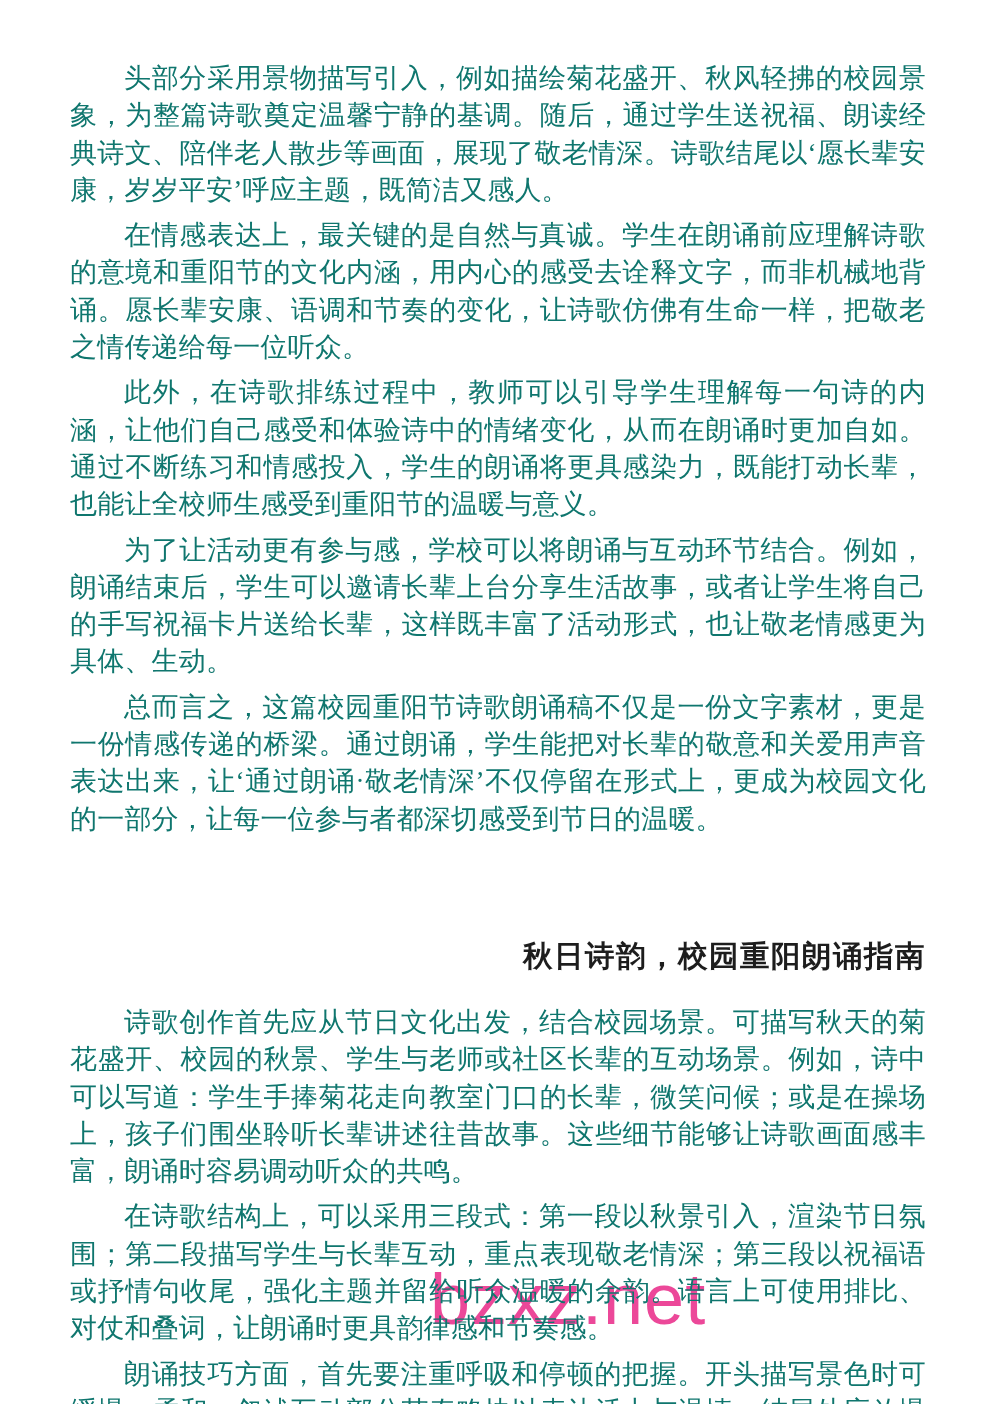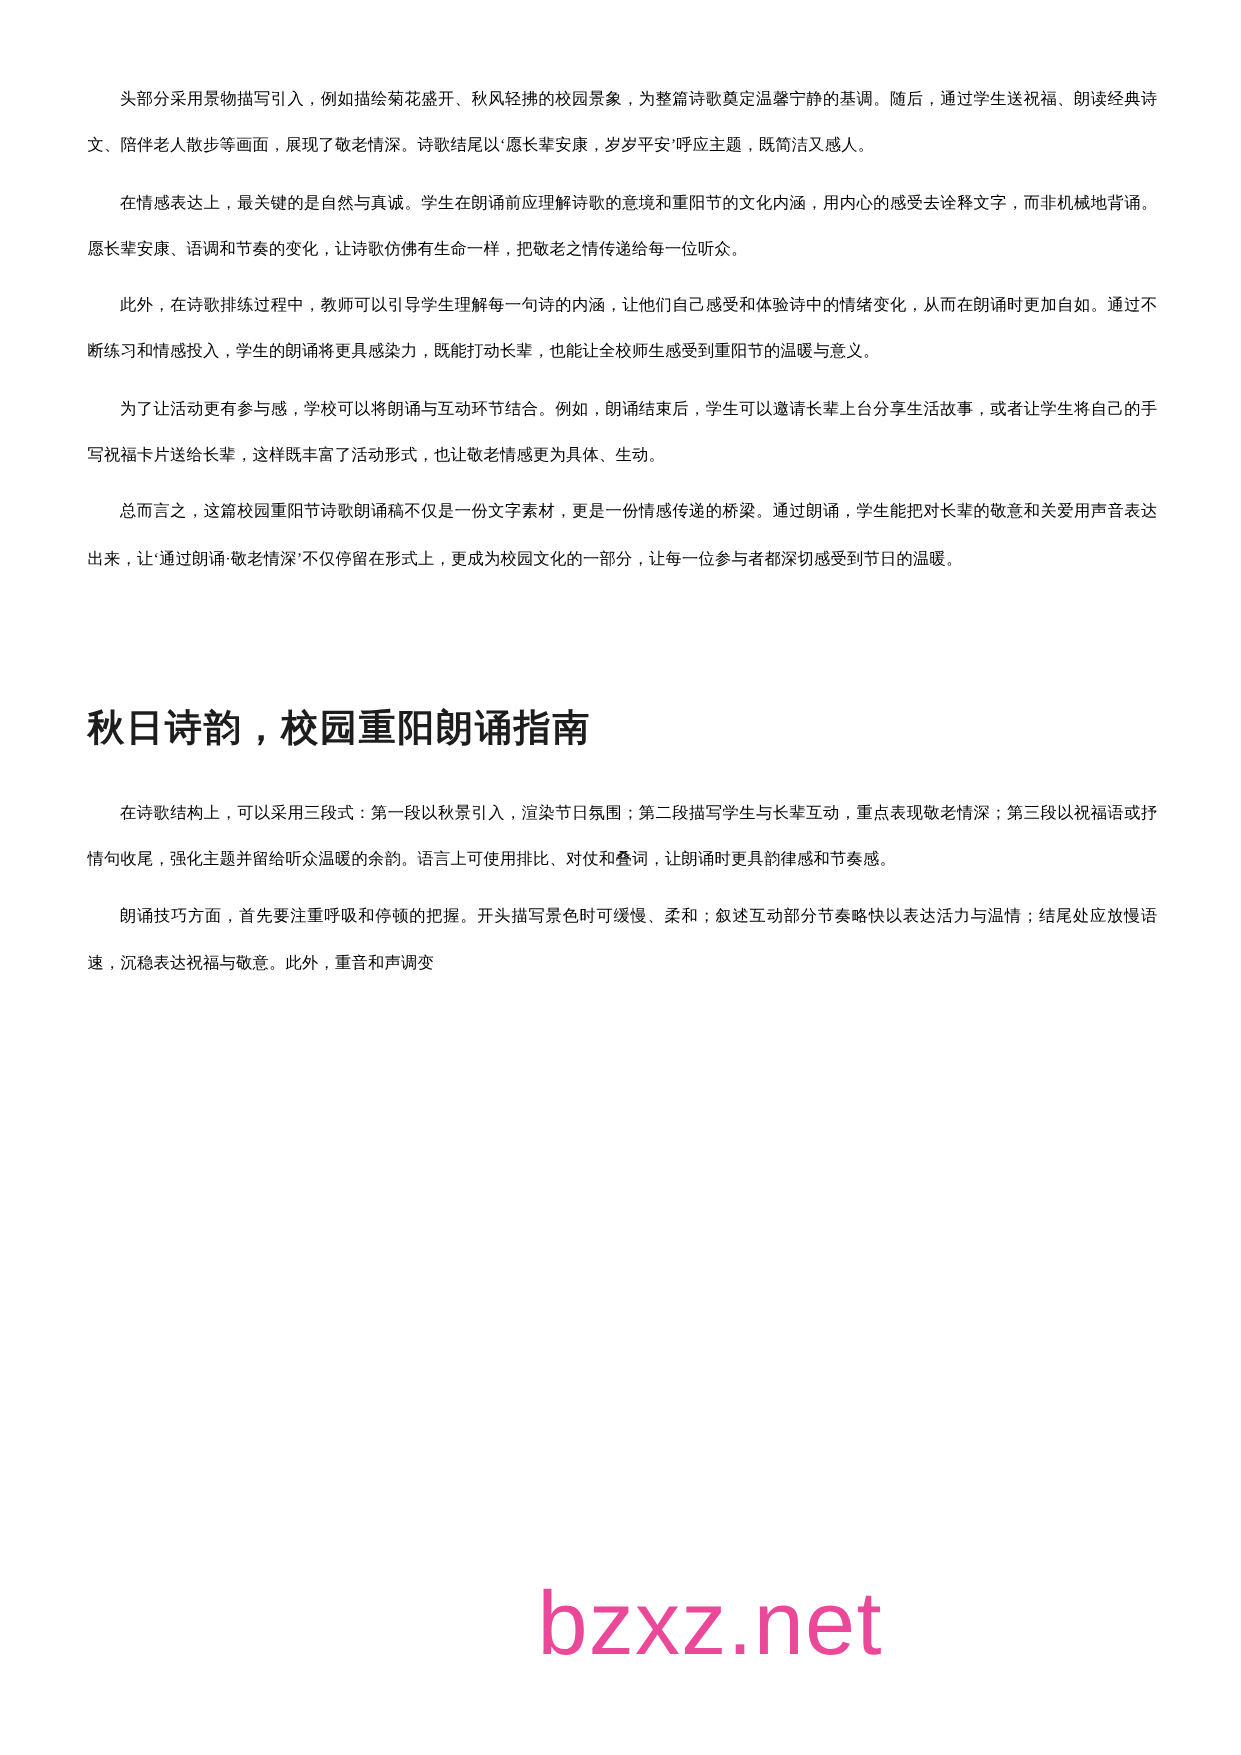--- a/index.html
+++ b/index.html
@@ -45,38 +45,38 @@
     position: absolute;
     left: 70px;
     top: 60px;
     width: 856px;
     z-index: 2;
   }
 
   p.para {
     margin: 0 0 0.0px 0;
     padding: 0;
-    font-size: 13px;
+    font-size: 27px;
     line-height: 37.3px;
-    color: #000000;
+    color: #0f766e;
     text-align: justify;
     text-justify: inter-ideograph;
     text-indent: 2em;
     letter-spacing: 0.2px;
     font-family: "Liberation Serif", "DejaVu Serif", serif;
   }
 
   p.para + p.para { margin-top: 8px; }
 
   .spacer-block { height: 96px; }
 
   h1.doc-title {
     margin: 0;
     padding: 0;
-    text-align: left;
+    text-align: right;
     font-size: 29.5px;
     font-weight: bold;
     color: #1d1d1d;
     letter-spacing: 1.5px;
     line-height: 44px;
     font-family: "Liberation Serif", "DejaVu Serif", serif;
   }
 
   .title-gap-below { height: 26px; }
 
@@ -120,20 +120,21 @@
       <p class="para">总而言之，这篇校园重阳节诗歌朗诵稿不仅是一份文字素材，更是一份情感传递的桥梁。通过朗诵，学生能把对长辈的敬意和关爱用声音表达出来，让‘通过朗诵·敬老情深’不仅停留在形式上，更成为校园文化的一部分，让每一位参与者都深切感受到节日的温暖。</p>
     </div>
 
     <div class="spacer-block"></div>
 
     <h1 class="doc-title">秋日诗韵，校园重阳朗诵指南</h1>
 
     <div class="title-gap-below"></div>
 
     <div>
+      <p class="para">诗歌创作首先应从节日文化出发，结合校园场景。可描写秋天的菊花盛开、校园的秋景、学生与老师或社区长辈的互动场景。例如，诗中可以写道：学生手捧菊花走向教室门口的长辈，微笑问候；或是在操场上，孩子们围坐聆听长辈讲述往昔故事。这些细节能够让诗歌画面感丰富，朗诵时容易调动听众的共鸣。</p>
       <p class="para">在诗歌结构上，可以采用三段式：第一段以秋景引入，渲染节日氛围；第二段描写学生与长辈互动，重点表现敬老情深；第三段以祝福语或抒情句收尾，强化主题并留给听众温暖的余韵。语言上可使用排比、对仗和叠词，让朗诵时更具韵律感和节奏感。</p>
       <p class="para">朗诵技巧方面，首先要注重呼吸和停顿的把握。开头描写景色时可缓慢、柔和；叙述互动部分节奏略快以表达活力与温情；结尾处应放慢语速，沉稳表达祝福与敬意。此外，重音和声调变</p>
     </div>
 
   </div>
 
 
 </div>
 
 </body></html>

